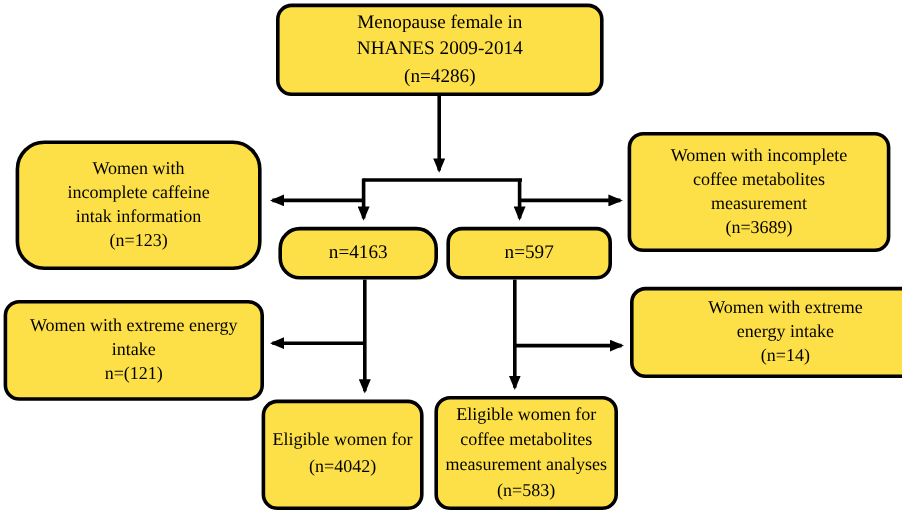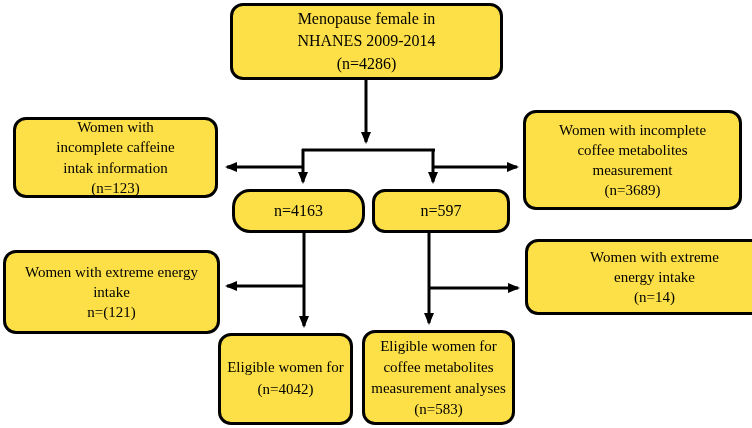--- a/index.html
+++ b/index.html
@@ -35,21 +35,21 @@
     justify-content: center;
     text-align: center;
     font-size: 15px;
     line-height: 1.4;
     z-index: 2;
   }
   .box .ln {
     white-space: nowrap;
   }
   .box.population { left: 230px; top: 3px;   width: 273px; height: 77px;  font-size: 16px; }
-  .box.excl-caffeine-info { left: 13px;  top: 117px; width: 205px; height: 81px; line-height: 1.35; }
+  .box.excl-caffeine-info { left: 13px;  top: 117px; width: 205px; height: 108px; line-height: 1.35; border-radius: 24px; }
   .box.excl-metabolites-measurement { left: 523px; top: 110px; width: 219px; height: 100px; line-height: 1.35; }
   .box.caffeine-sample { left: 232px; top: 189px; width: 133px; height: 44px; font-size: 16px; border-radius: 18px; }
   .box.metabolites-sample { left: 372px; top: 189px; width: 138px; height: 44px; font-size: 16px; }
   .box.excl-energy-caffeine { left: 3px;   top: 250px; width: 217px; height: 84px; line-height: 1.35; }
   .box.excl-energy-metabolites { left: 525px; top: 239px; width: 259px; height: 76px; line-height: 1.35; }
   .box.eligible-caffeine { left: 218px; top: 333px; width: 135px; height: 92px; line-height: 1.45; }
   .box.eligible-metabolites { left: 362px; top: 330px; width: 153px; height: 95px; line-height: 1.4; }
 </style>
 </head>
 <body>

